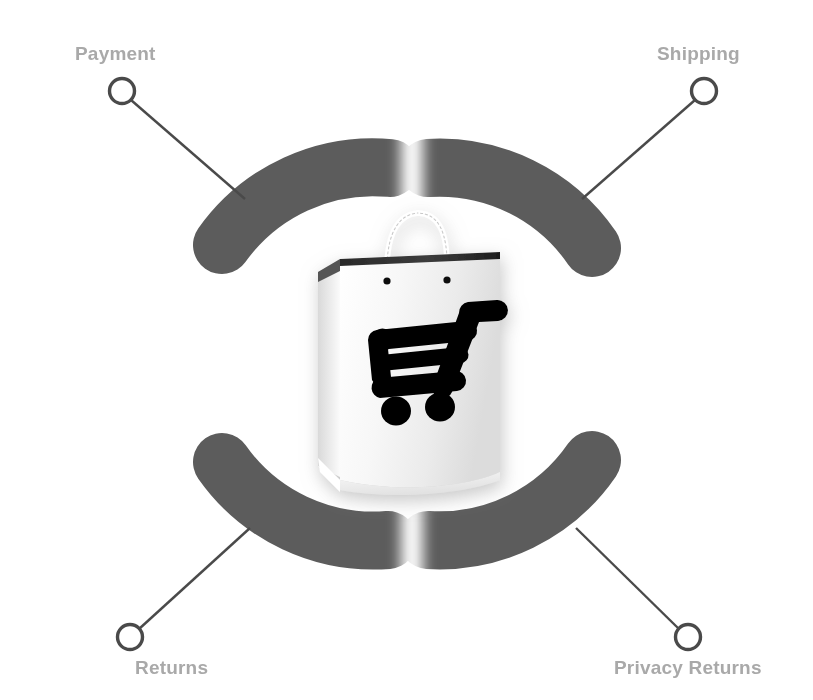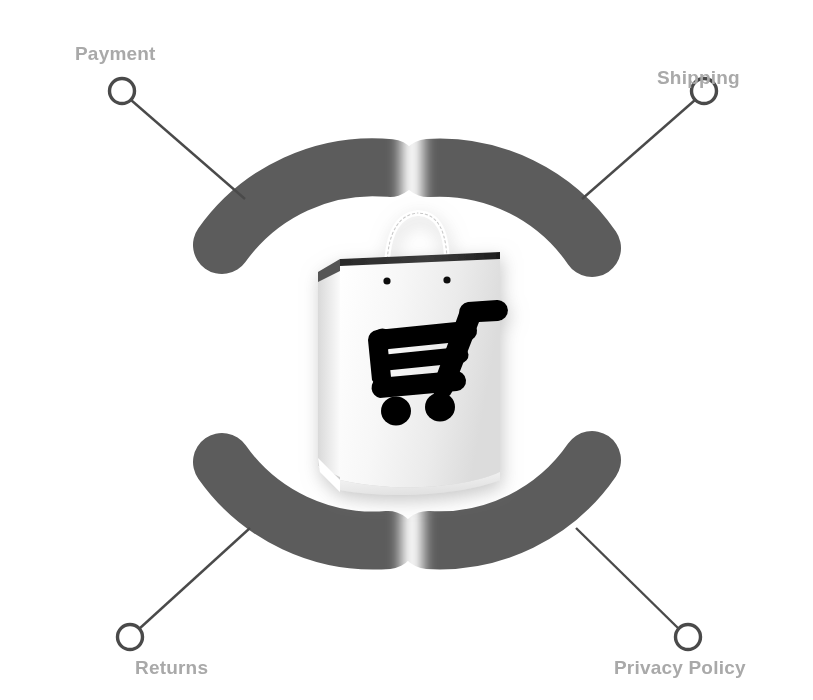--- a/index.html
+++ b/index.html
@@ -18,21 +18,21 @@
   .node-label{
     position:absolute;
     font-size:19px;
     font-weight:bold;
     color:#a9a9a9;
     letter-spacing:0.2px;
     white-space:nowrap;
     user-select:none;
   }
   #label-payment{left:75px;top:43px;}
-  #label-shipping{left:657px;top:43px;margin-top:24px;}
+  #label-shipping{left:657px;top:43px;}
   #label-returns{left:95px;top:657px;margin-left:40px;}
   #label-privacy{left:614px;top:657px;}
 </style>
 </head>
 <body>
 
 <div id="stage">
 
   <svg id="art" viewBox="0 0 813 700" xmlns="http://www.w3.org/2000/svg">
     <defs>
@@ -146,15 +146,15 @@
       </g>
     </g>
   </svg>
 
   <div class="node-label" id="label-payment">Payment</div>
 
   <div class="node-label" id="label-shipping">Shipping</div>
 
   <div class="node-label" id="label-returns">Returns</div>
 
-  <div class="node-label" id="label-privacy">Privacy Policy</div>
+  <div class="node-label" id="label-privacy">Privacy Returns</div>
 
 </div>
 
 </body></html>

